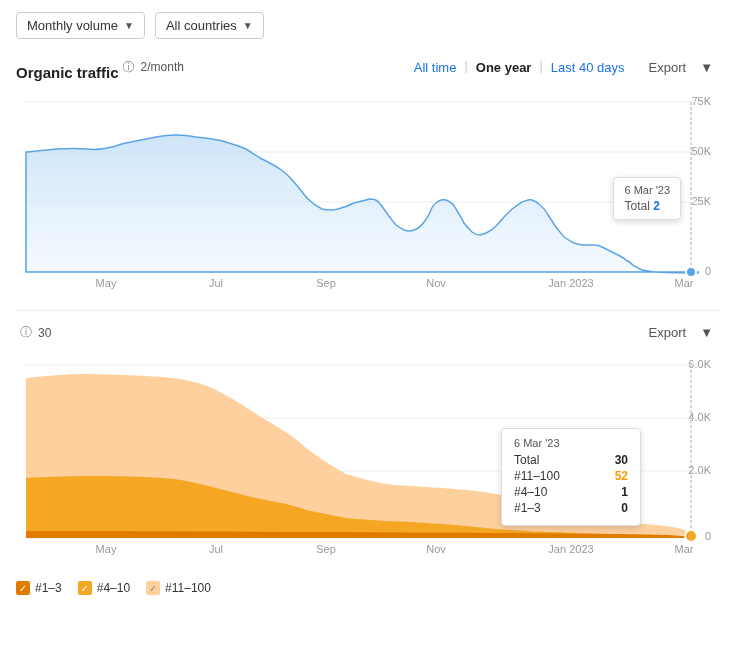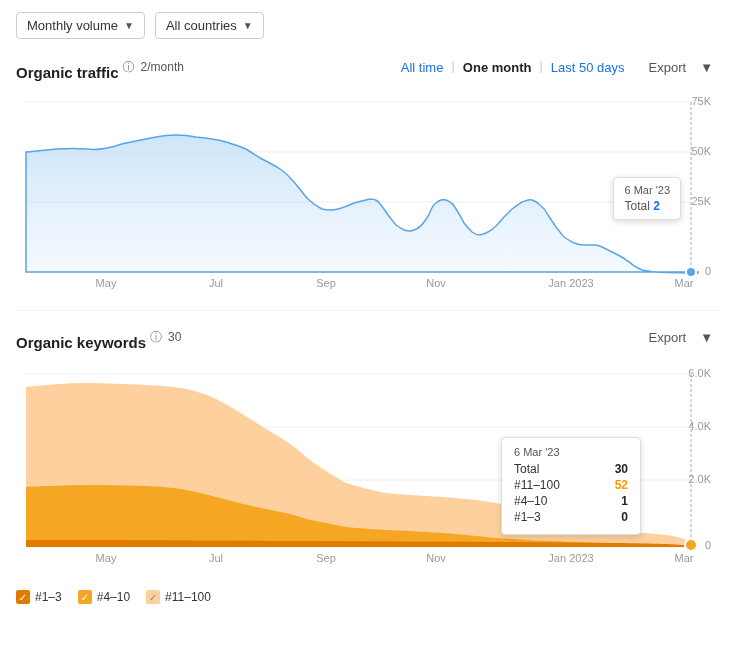--- a/index.html
+++ b/index.html
@@ -195,23 +195,23 @@
 
   <div class="section-header">
     <span class="section-title">Organic traffic</span>
     <span class="section-info">ⓘ</span>
     <span class="section-value">
       <span>2</span><span>/month</span>
     </span>
     <div class="time-controls">
       <button class="time-btn">All time</button>
       <span class="time-separator">|</span>
-      <button class="time-btn active">One month</button>
+      <button class="time-btn active">One year</button>
       <span class="time-separator">|</span>
-      <button class="time-btn">Last 50 days</button>
+      <button class="time-btn">Last 40 days</button>
       <div class="export-btn">
         <span>Export</span>
         <span>▼</span>
       </div>
     </div>
   </div>
 
   <div class="chart-wrapper">
     <svg width="700" height="200" viewBox="0 0 700 200" style="overflow:visible;">
 
@@ -305,21 +305,20 @@
       <div>
         <span class="tooltip-label">Total </span>
         <span class="tooltip-value">2</span>
       </div>
     </div>
   </div>
 
   <hr class="divider">
 
   <div class="section-header">
-    <span class="section-title">Organic keywords</span>
     <span class="section-info">ⓘ</span>
     <span class="section-value" style="margin-left:6px;">30</span>
     <div style="margin-left:auto;">
       <div class="export-btn">
         <span>Export</span>
         <span>▼</span>
       </div>
     </div>
   </div>
 

